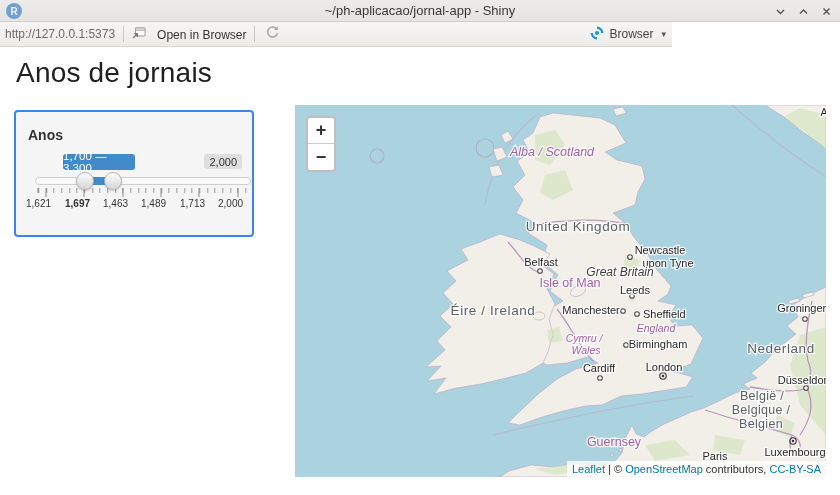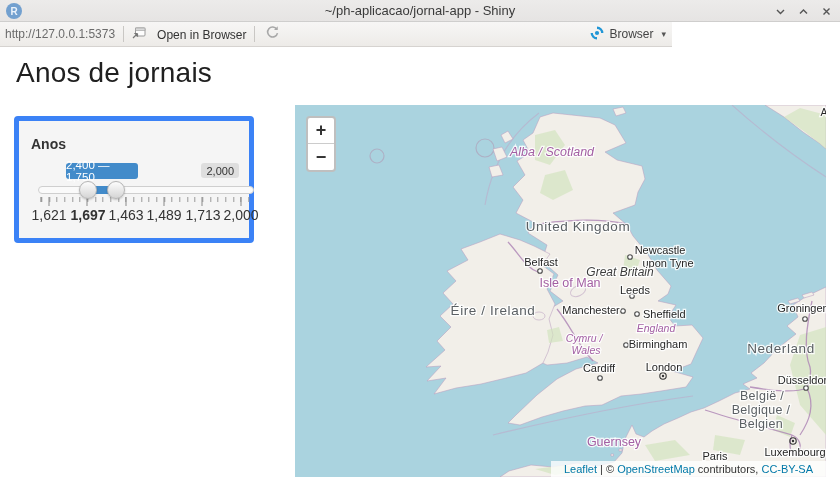--- a/index.html
+++ b/index.html
@@ -26,22 +26,22 @@
   .tb-sep { width:1px; height:16px; background:#c9c7c4; margin:0 8px; }
   .tb-btn { display:flex; align-items:flex-end; gap:11px; color:#333; cursor:default; }
   .publish-group { position:absolute; right:6px; display:flex; align-items:center; gap:5px; }
   .caret { font-size:9px; color:#555; margin-left:3px; }
 
   
   .heading { position:absolute; left:16px; top:57px; font-size:28px;
     font-weight:400; color:#202020; letter-spacing:0.2px; }
 
   
-  .well { position:absolute; left:14px; top:116px; width:240px; height:127px;
-    background:#f5f5f5; border:5px solid #3b82f6; border-radius:4px; }
+  .well { position:absolute; left:14px; top:110px; width:240px; height:127px;
+    background:#f5f5f5; border:2px solid #3b82f6; border-radius:4px; }
   .slider-label { position:absolute; left:12px; top:15px; font-size:14px;
     font-weight:bold; color:#333; }
   .irs-from-to { position:absolute; left:47px; top:42px; width:72px; height:16px;
     background:#428bca; color:#fff; font-size:11.5px; border-radius:3px;
     display:flex; align-items:center; justify-content:center; }
   .irs-max { position:absolute; right:10px; top:42px; height:15px; padding:0 5px;
     background:rgba(0,0,0,0.09); color:#333; font-size:11px; border-radius:3px;
     display:flex; align-items:center; }
   .irs-track { position:absolute; left:19px; top:65px; width:216px; height:8px;
     background:#fafafa; border:1px solid #cfcfcf; border-radius:5px; }
@@ -50,35 +50,35 @@
   .irs-handle { position:absolute; top:60px; width:18px; height:18px;
     border-radius:50%; background:linear-gradient(#fdfdfd,#d5d5d5);
     border:1px solid #b5b5b5; box-shadow:0 1px 2px rgba(0,0,0,0.2); cursor:pointer; }
   .handle-from { left:60px; } .handle-to { left:88px; }
   .ticks-minor { position:absolute; left:19px; top:76px; width:216px; height:5px;
     background:repeating-linear-gradient(to right,#999 0 1px,transparent 1px 7.67px);
     background-position-x:3.3px; }
   .ticks-major { position:absolute; left:19px; top:76px; width:216px; height:9px;
     background:repeating-linear-gradient(to right,#888 0 1px,transparent 1px 38.36px);
     background-position-x:10.5px; }
-  .tick-label { position:absolute; top:86px; width:40px; text-align:center;
-    font-size:14px; color:#333; }
+  .tick-label { position:absolute; top:86px; width:40px; text-align:left;
+    font-size:10px; color:#333; }
 
   
   .map { position:absolute; left:295px; top:105px; width:531px; height:372px;
     background:#aad3df; overflow:hidden; cursor:grab; }
   .map svg { display:block; }
   .leaflet-zoom { position:absolute; left:11px; top:11px; width:30px;
     border:2px solid rgba(0,0,0,0.25); border-radius:4px; background:#fff; }
   .zoom-btn { width:26px; height:26px; display:flex; align-items:center;
     justify-content:center; font-size:18px; font-weight:bold; color:#333;
     cursor:pointer; }
   .zoom-btn:first-child { border-bottom:1px solid #ccc; }
   .attribution { position:absolute; right:0; bottom:0; background:rgba(255,255,255,0.78);
-    font-size:11px; color:#333; padding:2px 13px; white-space:nowrap; }
+    font-size:11px; color:#333; padding:2px 5px; white-space:nowrap; }
   .attribution .lnk { color:#0078A8; cursor:pointer; }
 
   
   .lbl-city { font-size:11px; fill:#262626; }
   .lbl-city-s { font-size:10.5px; fill:#262626; }
   .lbl-country { font-size:13.5px; fill:#5a5f63; letter-spacing:0.6px; }
   .lbl-country-s { font-size:12.5px; fill:#5a5f63; letter-spacing:0.3px; }
   .lbl-region { font-size:12.5px; fill:#a35fa3; font-style:italic; }
   .lbl-region-n { font-size:12.5px; fill:#a35fa3; }
   .lbl-region-xs { font-size:10.5px; fill:#a35fa3; font-style:italic; }
@@ -135,21 +135,21 @@
         </svg></span>
     <span>Browser</span>
     <span class="caret">▾</span>
   </span>
 </div>
 
 <h1 class="heading">Anos de jornais</h1>
 
 <div class="well">
   <div class="slider-label">Anos</div>
-  <div class="irs-from-to">2,400 — 1,750</div>
+  <div class="irs-from-to">1,700 — 3,300</div>
   <div class="irs-max">2,000</div>
   <div class="irs-track"></div>
   <div class="irs-bar"></div>
   <div class="ticks-minor"></div>
   <div class="ticks-major"></div>
   <div class="irs-handle handle-from"></div>
   <div class="irs-handle handle-to"></div>
   <div class="tick-label" style="left:10px;">1,621</div>
   <div class="tick-label" style="left:49px;font-weight:bold;">1,697</div>
   <div class="tick-label" style="left:87px;">1,463</div>

